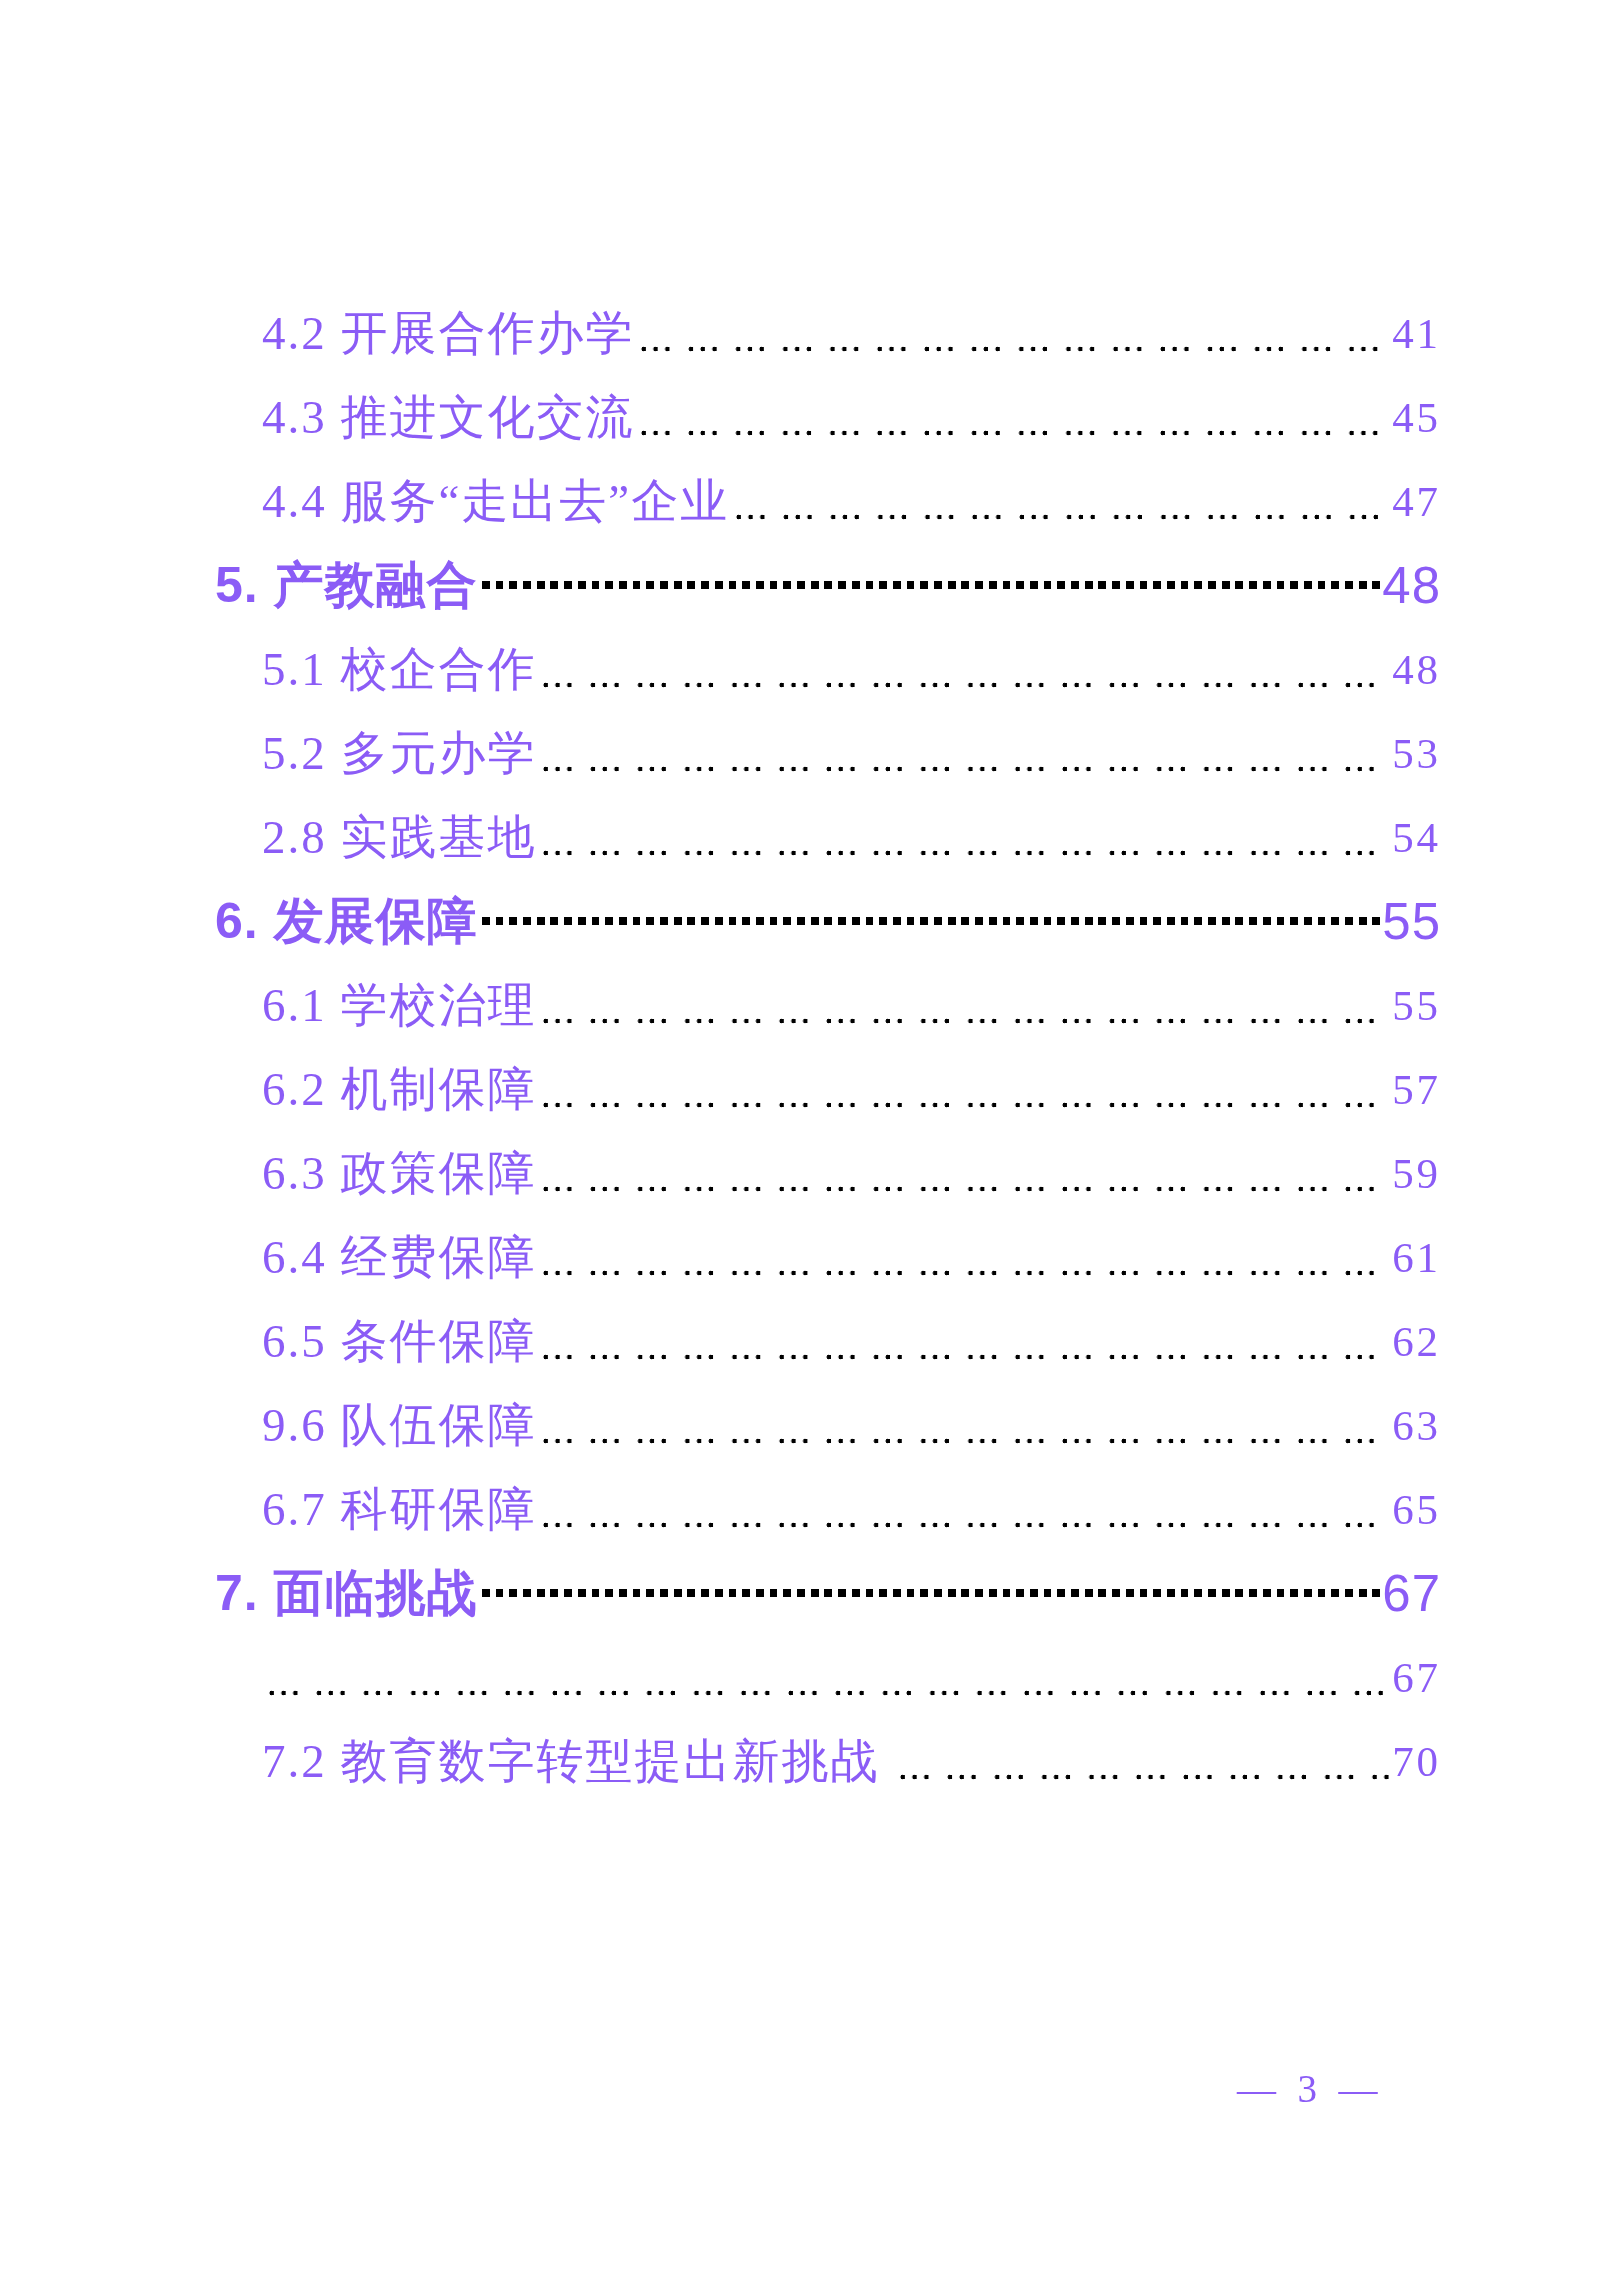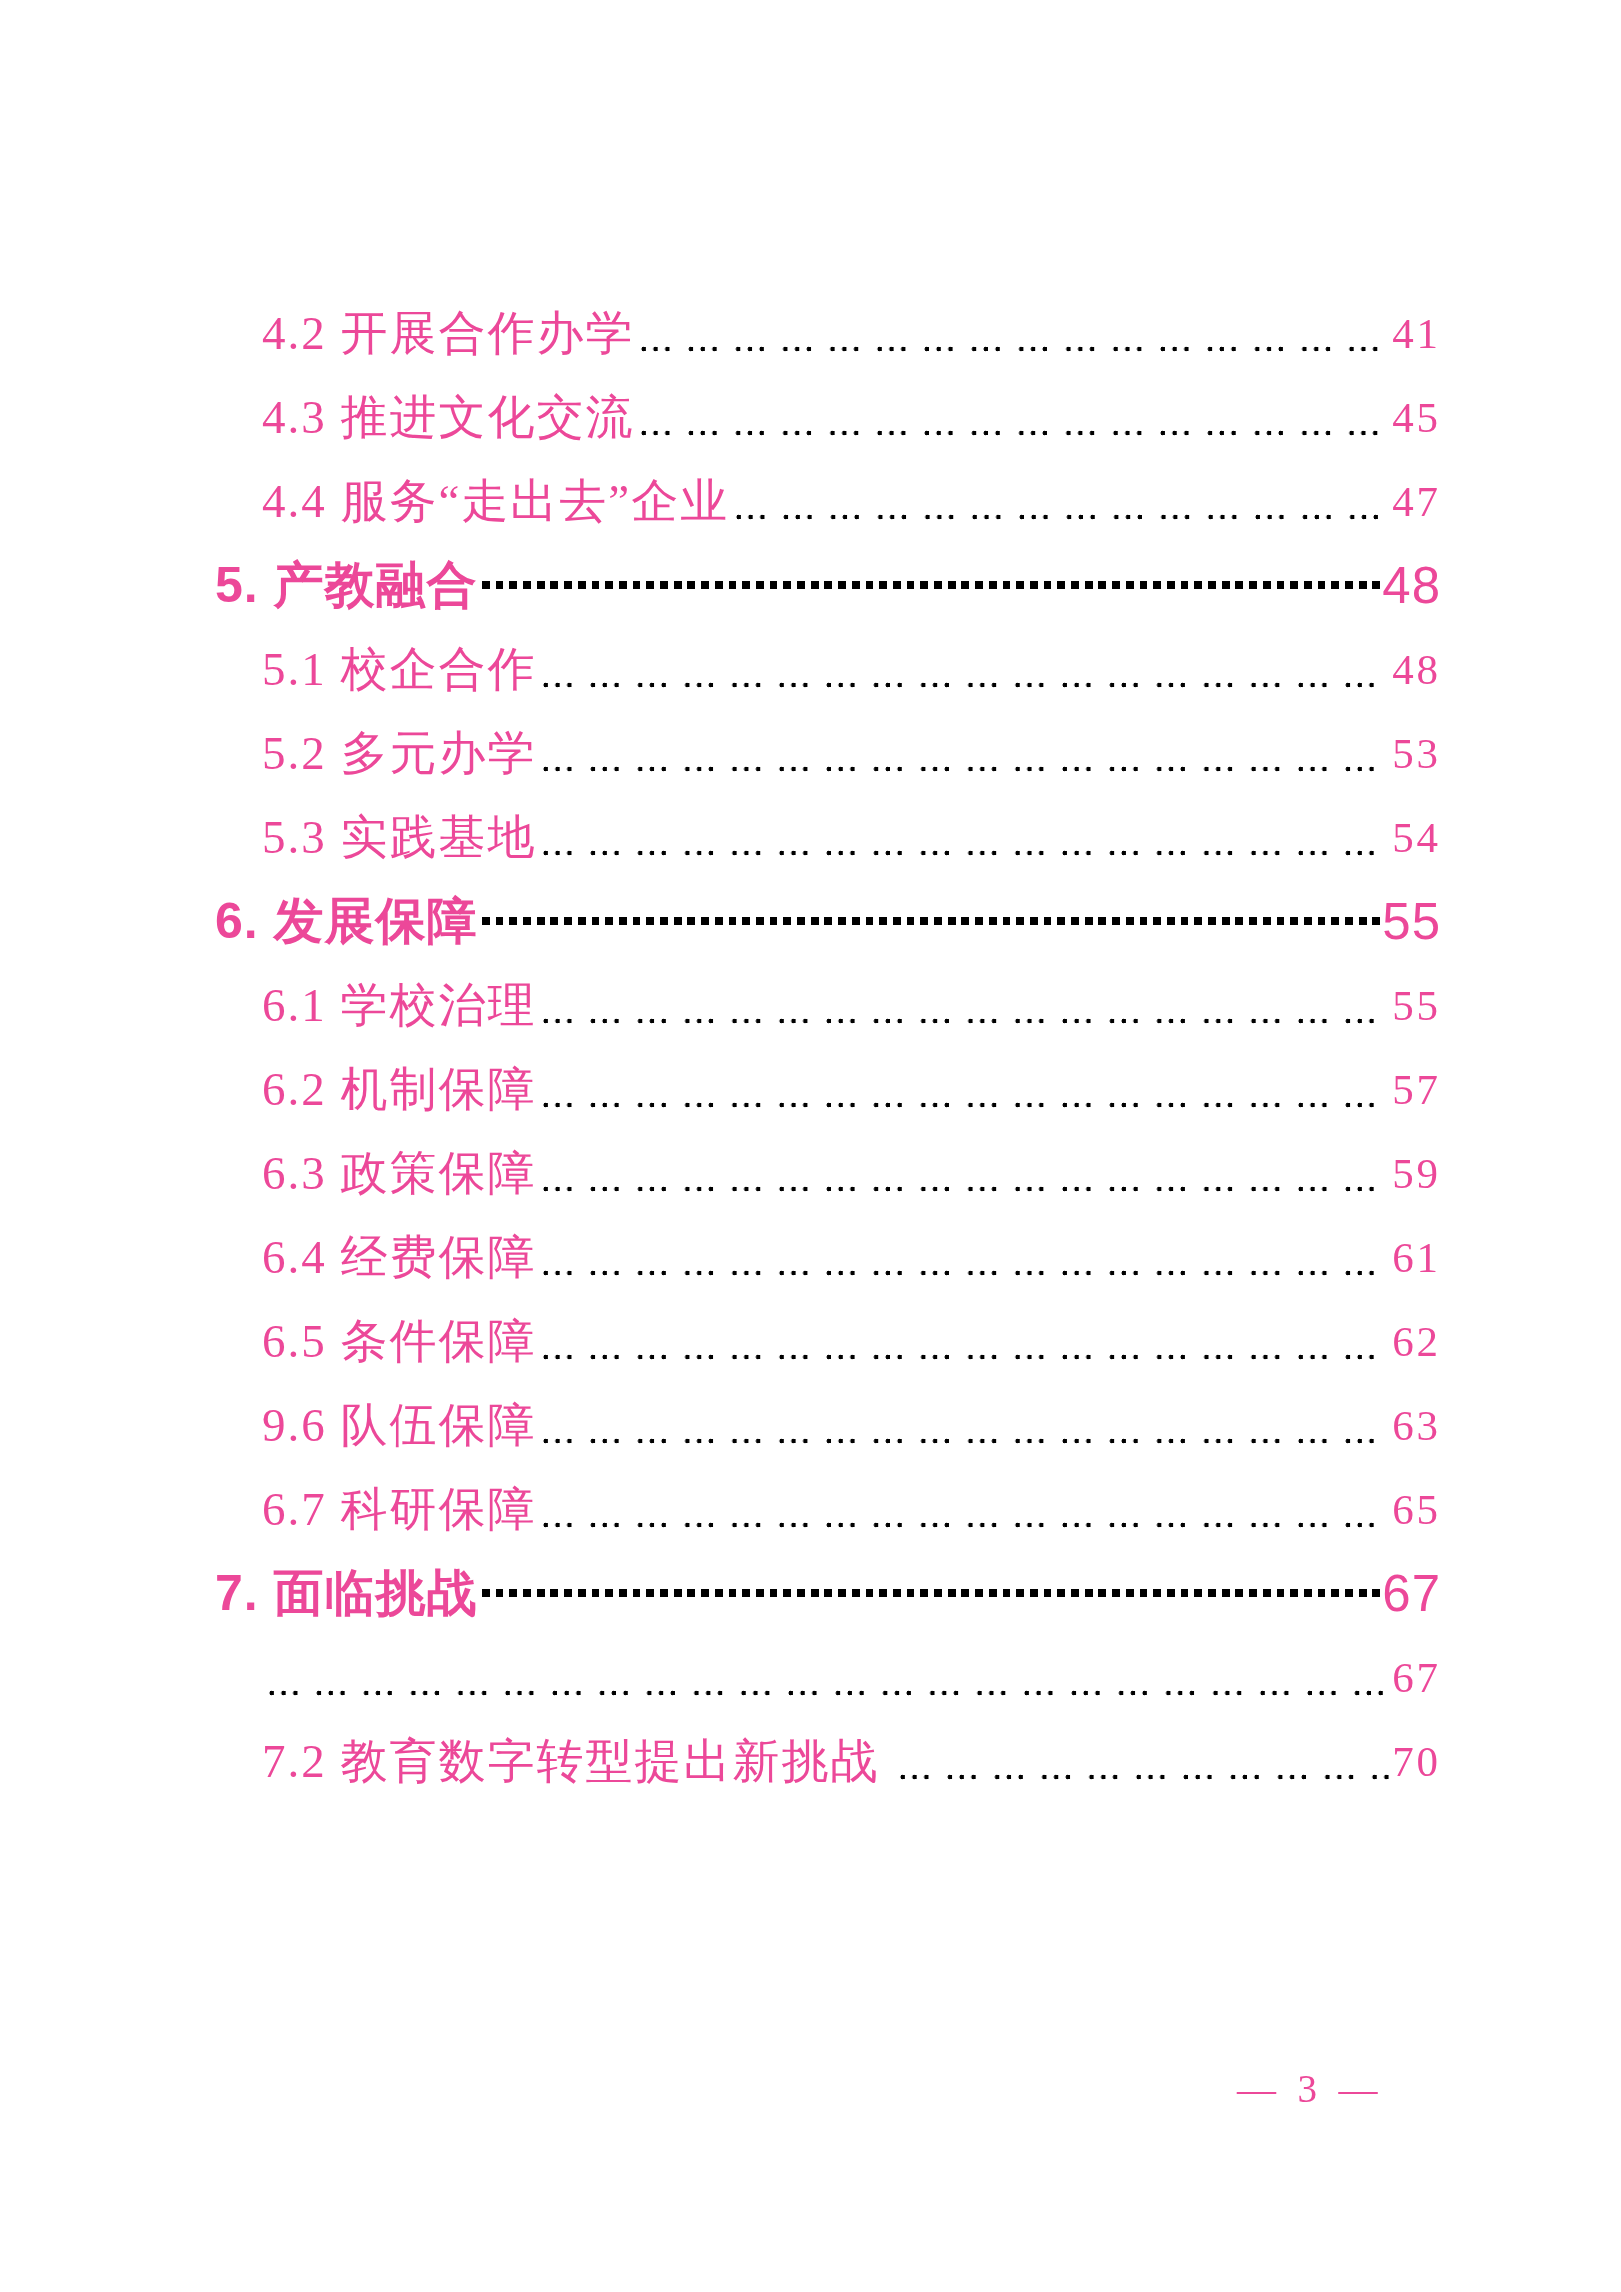--- a/index.html
+++ b/index.html
@@ -7,21 +7,21 @@
     padding: 0;
     background: #ffffff;
   }
   .page {
     position: relative;
     width: 1621px;
     height: 2293px;
     background: #ffffff;
     overflow: hidden;
     font-family: "Liberation Serif", "DejaVu Serif", serif;
-    color: #ec4899;
+    color: #8b5cf6;
   }
   .toc {
     position: absolute;
     left: 215px;
     top: 291px;
     width: 1226px;
   }
   .toc-row {
     display: flex;
     align-items: center;
@@ -126,21 +126,21 @@
       <span class="toc-page">48</span>
     </div>
 
     <div class="toc-row lvl2">
       <span class="toc-label">5.2 多元办学</span>
       <span class="toc-leader fine"></span>
       <span class="toc-page">53</span>
     </div>
 
     <div class="toc-row lvl2">
-      <span class="toc-label">5.3 实践基地</span>
+      <span class="toc-label">2.8 实践基地</span>
       <span class="toc-leader fine"></span>
       <span class="toc-page">54</span>
     </div>
 
     <div class="toc-row lvl1">
       <span class="toc-label">6. 发展保障</span>
       <span class="toc-leader bold"></span>
       <span class="toc-page">55</span>
     </div>
 

